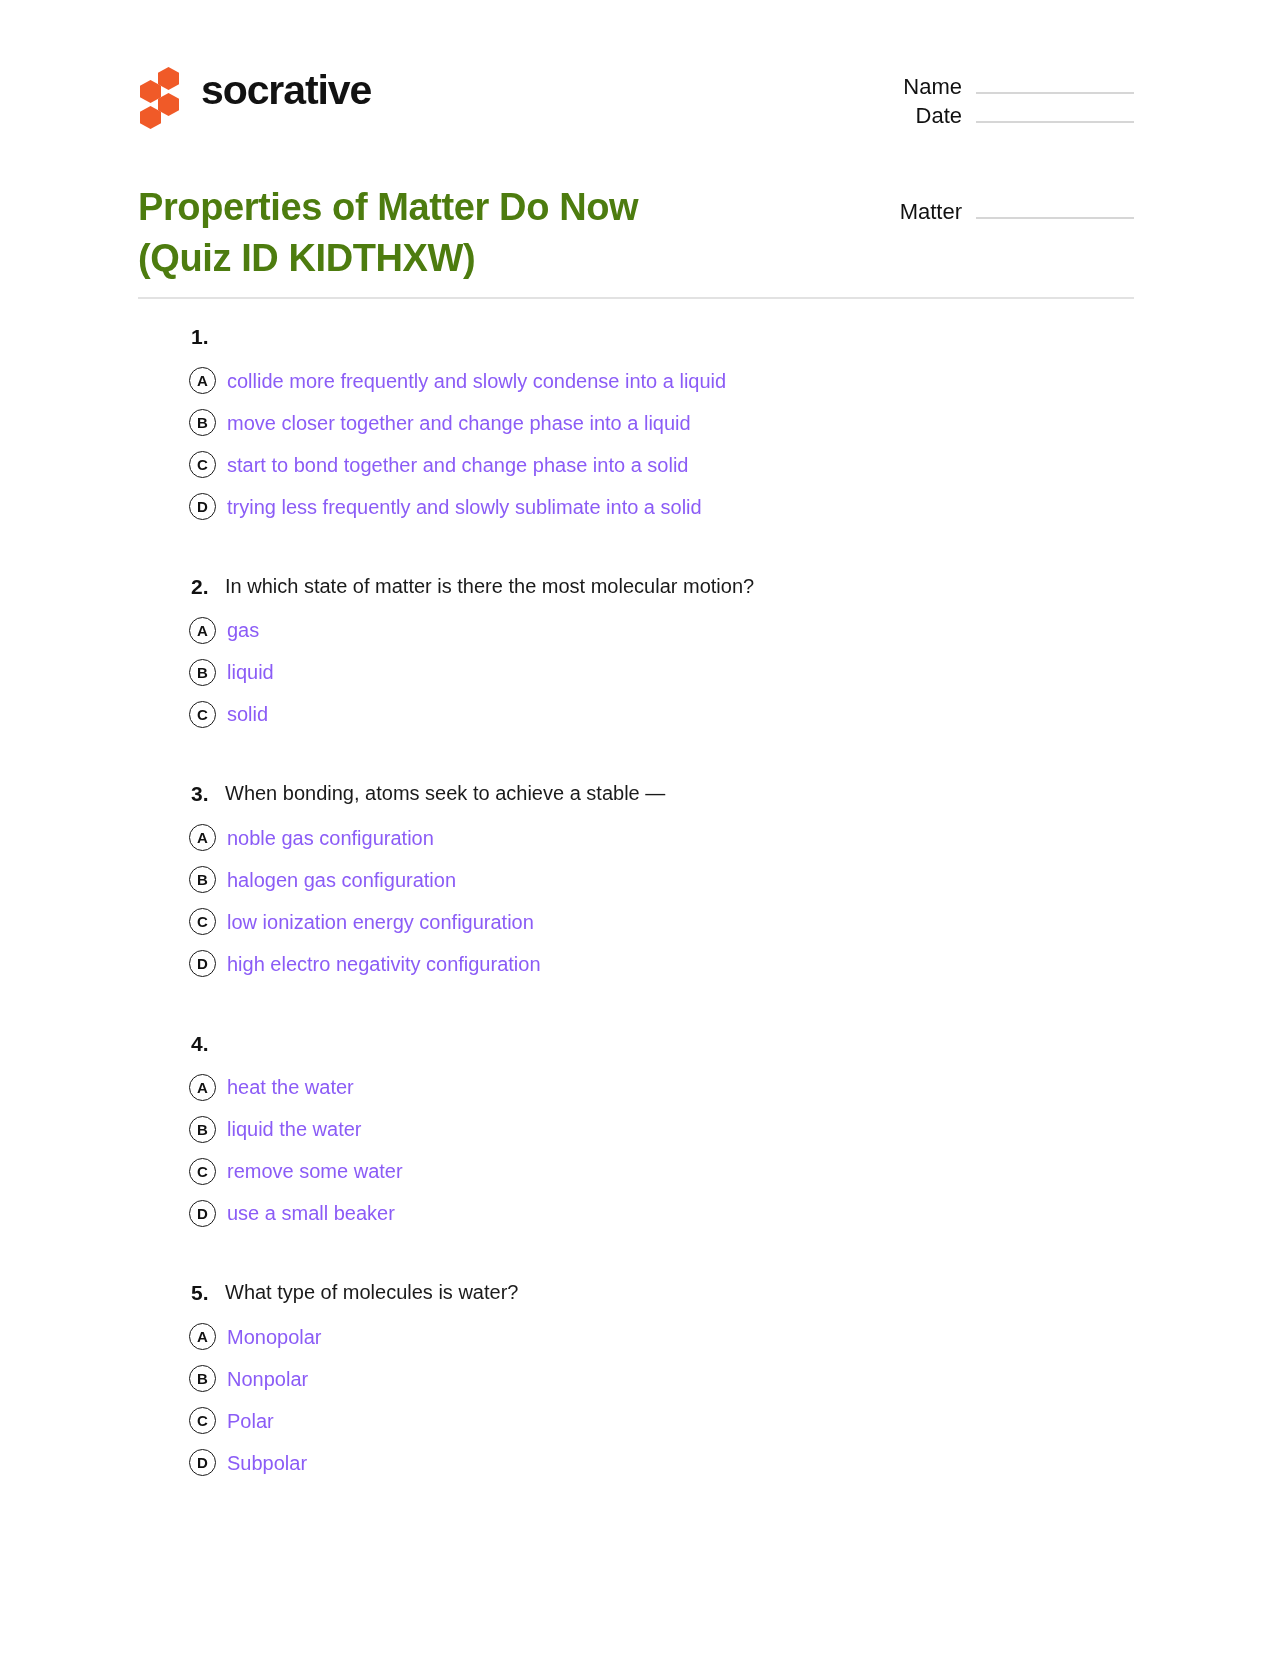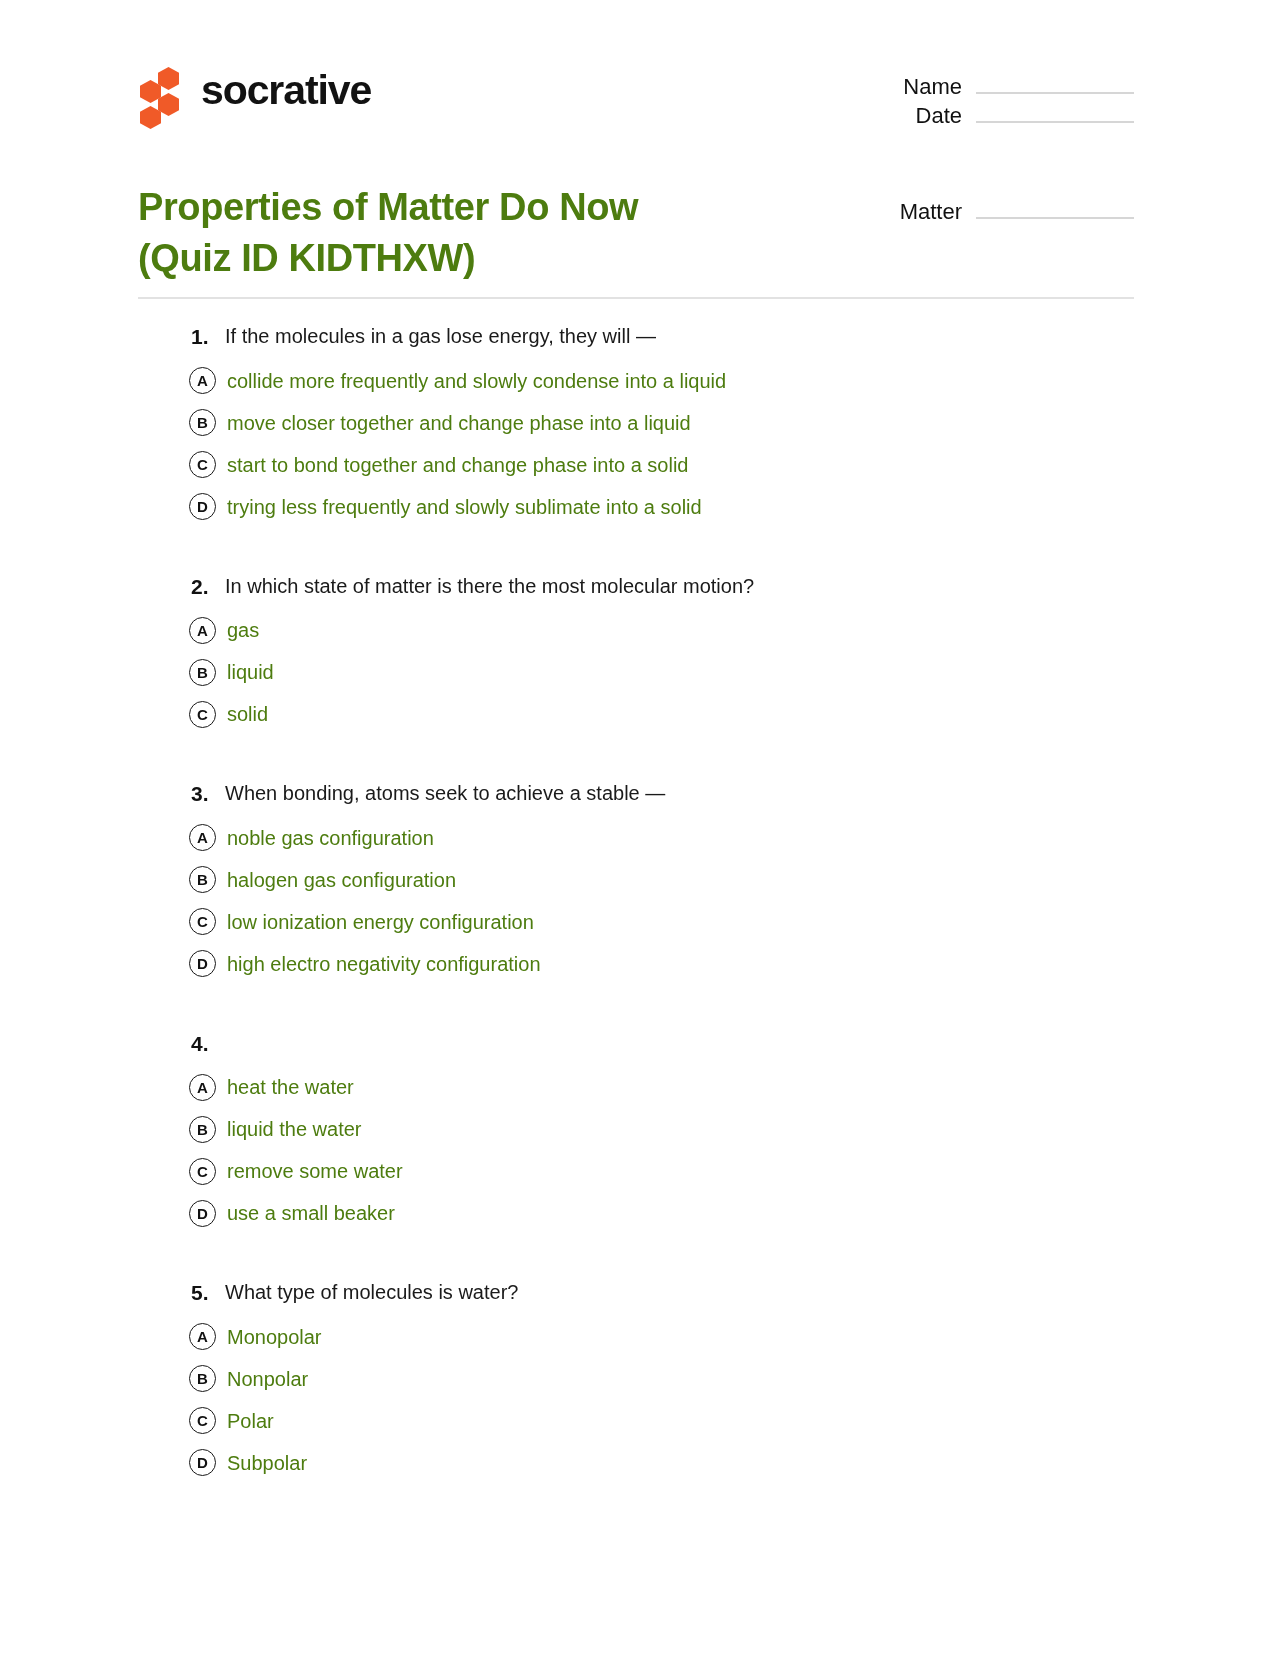--- a/index.html
+++ b/index.html
@@ -169,21 +169,21 @@
     justify-content: center;
     font-size: 15px;
     font-weight: 700;
     color: #111;
     box-sizing: border-box;
     flex: none;
     margin-right: 11px;
   }
   .opt-text {
     font-size: 20px;
-    color: #4d7c0f;
+    color: #8b5cf6;
     line-height: 1.5;
   }
 </style>
 </head>
 <body>
 
 <div class="page">
 
   <div class="header">
 
@@ -220,21 +220,20 @@
       </div>
     </div>
 
     <div class="divider"></div>
   </div>
 
   <div class="questions" id="questions-root">
       <div class="question">
         <div class="q-head">
           <div class="q-num">1.</div>
-          <div class="q-text">If the molecules in a gas lose energy, they will —</div>
         </div>
         <div class="options">
           <div class="option">
             <span class="bubble">A</span>
             <span class="opt-text">collide more frequently and slowly condense into a liquid</span>
           </div>
           <div class="option">
             <span class="bubble">B</span>
             <span class="opt-text">move closer together and change phase into a liquid</span>
           </div>

